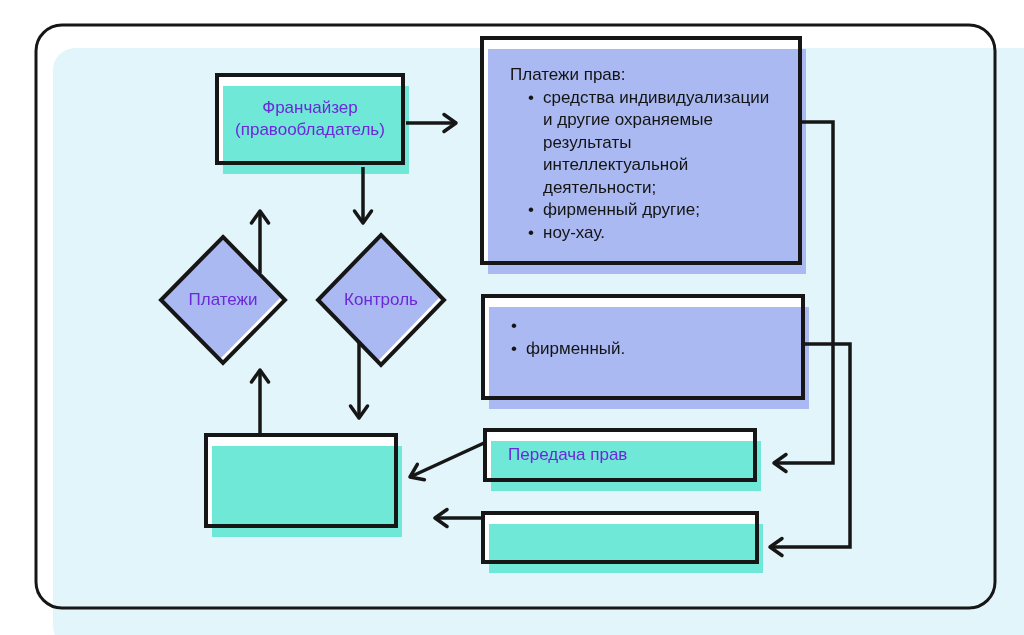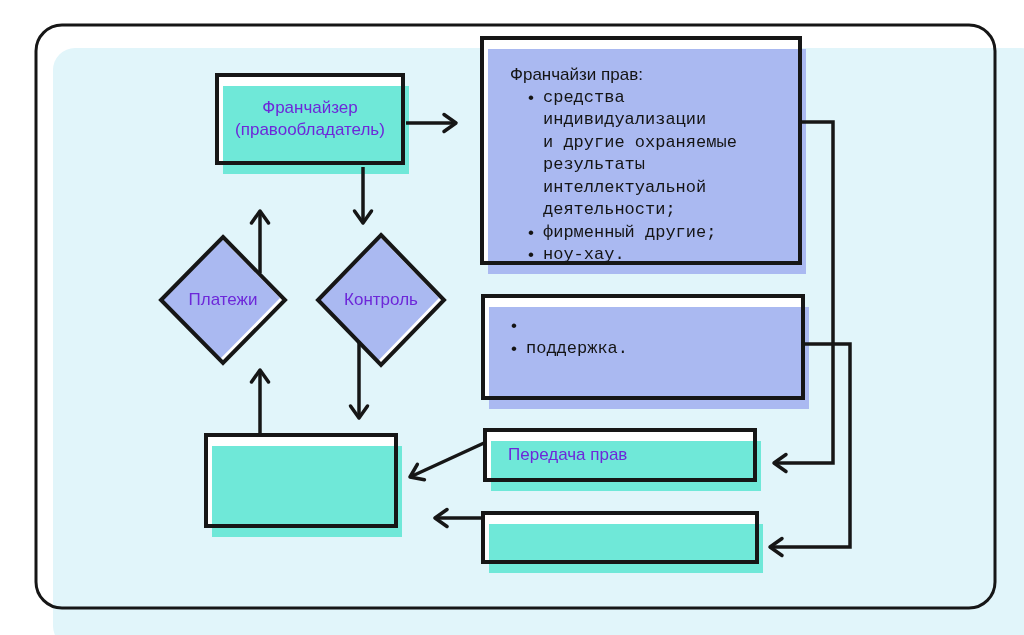--- a/index.html
+++ b/index.html
@@ -18,21 +18,21 @@
   .label{
     position:absolute;font-size:17px;line-height:22px;color:#6d28d9;
     white-space:pre-line;
   }
   .center-label{display:flex;align-items:center;justify-content:center;text-align:center;}
   .left-label{display:flex;align-items:center;justify-content:flex-start;text-align:center;white-space:nowrap;}
   .textblock{position:absolute;font-size:17px;line-height:22.5px;color:#141414;}
   .box-title{margin:0 0 0 0;}
   .bullet-row{display:flex;align-items:flex-start;padding-left:18px;}
   .bullet-dot{width:15px;flex:0 0 15px;}
-  .bullet-text{white-space:pre-line;font-family:Liberation Mono, monospace;}
+  .bullet-text{white-space:pre-line;}
 </style>
 </head>
 <body>
 
 <div class="stage">
 
   <svg width="1024" height="635" viewBox="0 0 1024 635">
     <defs>
       <marker id="ah" markerUnits="userSpaceOnUse" markerWidth="32" markerHeight="32" refX="0" refY="0" orient="auto" overflow="visible">
         <path d="M -12,-8.5 L 0,0 L -12,8.5" fill="none" stroke="#161616" stroke-width="3.5" stroke-linecap="round" stroke-linejoin="round"></path>
@@ -108,21 +108,21 @@
     <path class="arrow" marker-end="url(#ah)" d="M801,122 L833,122 L833,463 L774,463"></path>
     <path class="arrow" marker-end="url(#ah)" d="M804,344 L850,344 L850,547 L770,547"></path>
     <path class="arrow" marker-end="url(#ah)" d="M484,443 L410,477"></path>
     <path class="arrow" marker-end="url(#ah)" d="M484,518 L435,518"></path>
   </svg>
 
   <div class="label center-label" style="left:217px;top:75px;width:186px;height:88px;">Франчайзер
 (правообладатель)</div>
 
   <div class="textblock" style="left:510px;top:64px;width:286px;">
-    <div class="box-title">Франчайзи прав:</div>
+    <div class="box-title">Платежи прав:</div>
     <div class="bullet-row">
       <span class="bullet-dot">•</span>
       <span class="bullet-text">средства индивидуализации
 и другие охраняемые
 результаты
 интеллектуальной
 деятельности;</span>
     </div>
     <div class="bullet-row">
       <span class="bullet-dot">•</span>
@@ -133,21 +133,21 @@
       <span class="bullet-text">ноу-хау.</span>
     </div>
   </div>
 
   <div class="textblock" style="left:493px;top:314px;width:295px;line-height:23px;">
     <div class="bullet-row">
       <span class="bullet-dot">•</span>
     </div>
     <div class="bullet-row">
       <span class="bullet-dot">•</span>
-      <span class="bullet-text">поддержка.</span>
+      <span class="bullet-text">фирменный.</span>
     </div>
   </div>
 
   <div class="label center-label" style="left:319px;top:238px;width:124px;height:124px;">Контроль</div>
 
   <div class="label center-label" style="left:161px;top:238px;width:124px;height:124px;">Платежи</div>
 
 
   <div class="label left-label" style="left:508px;top:430px;width:240px;height:50px;">Передача прав</div>
 

